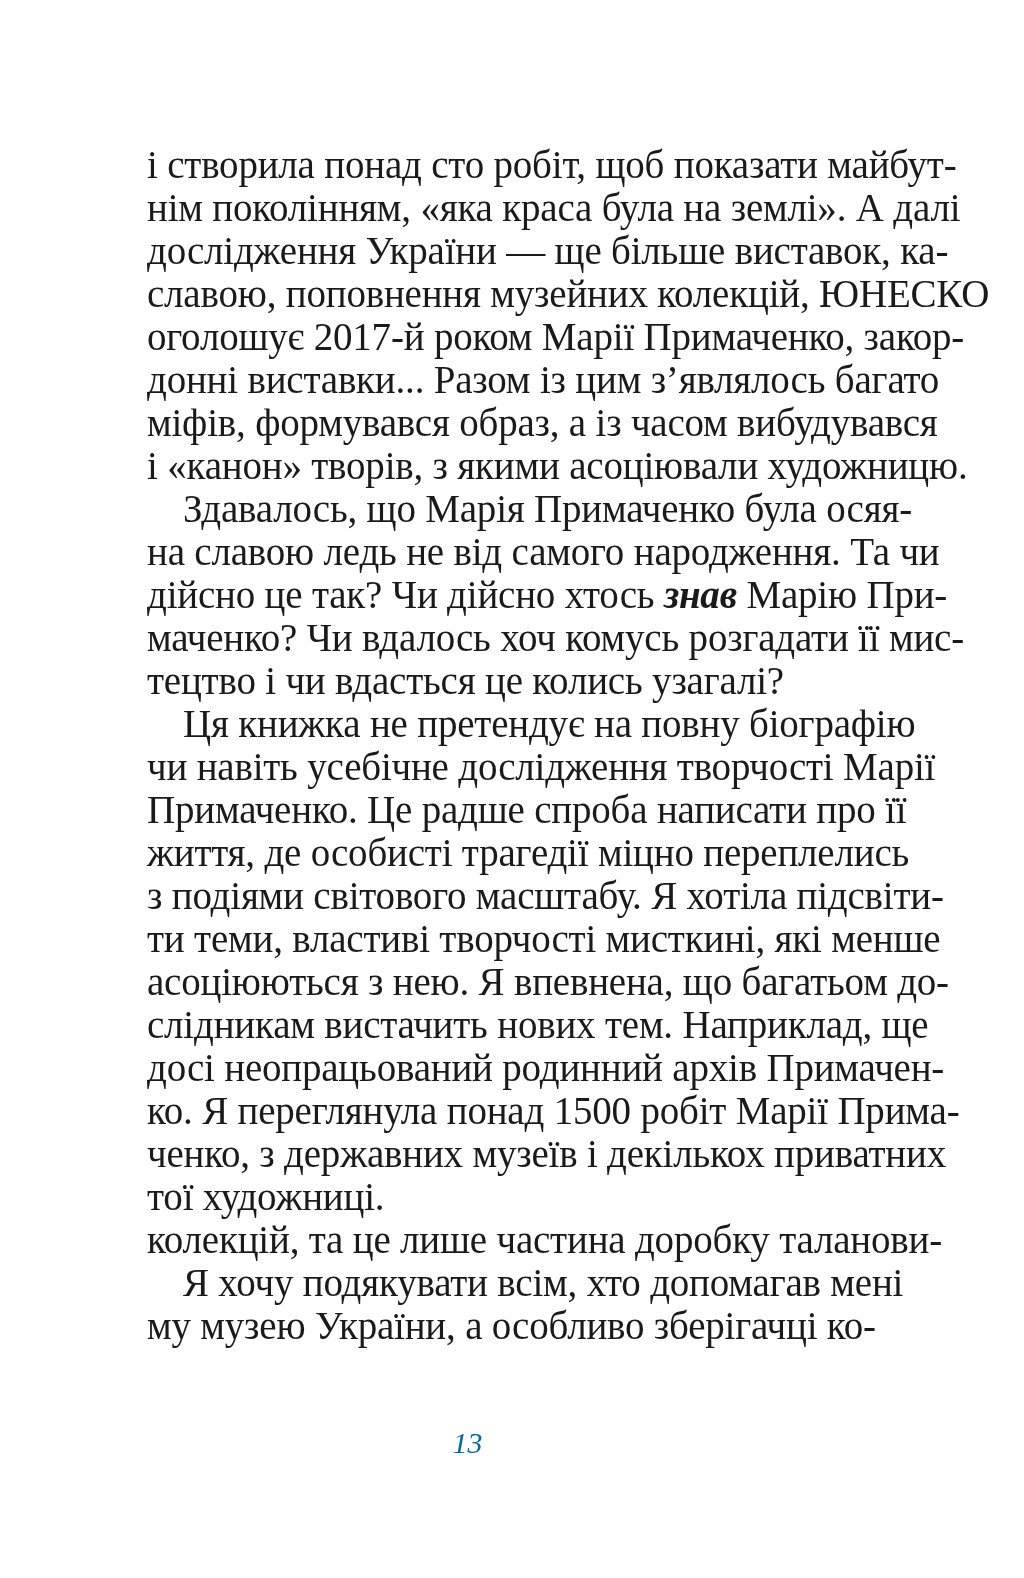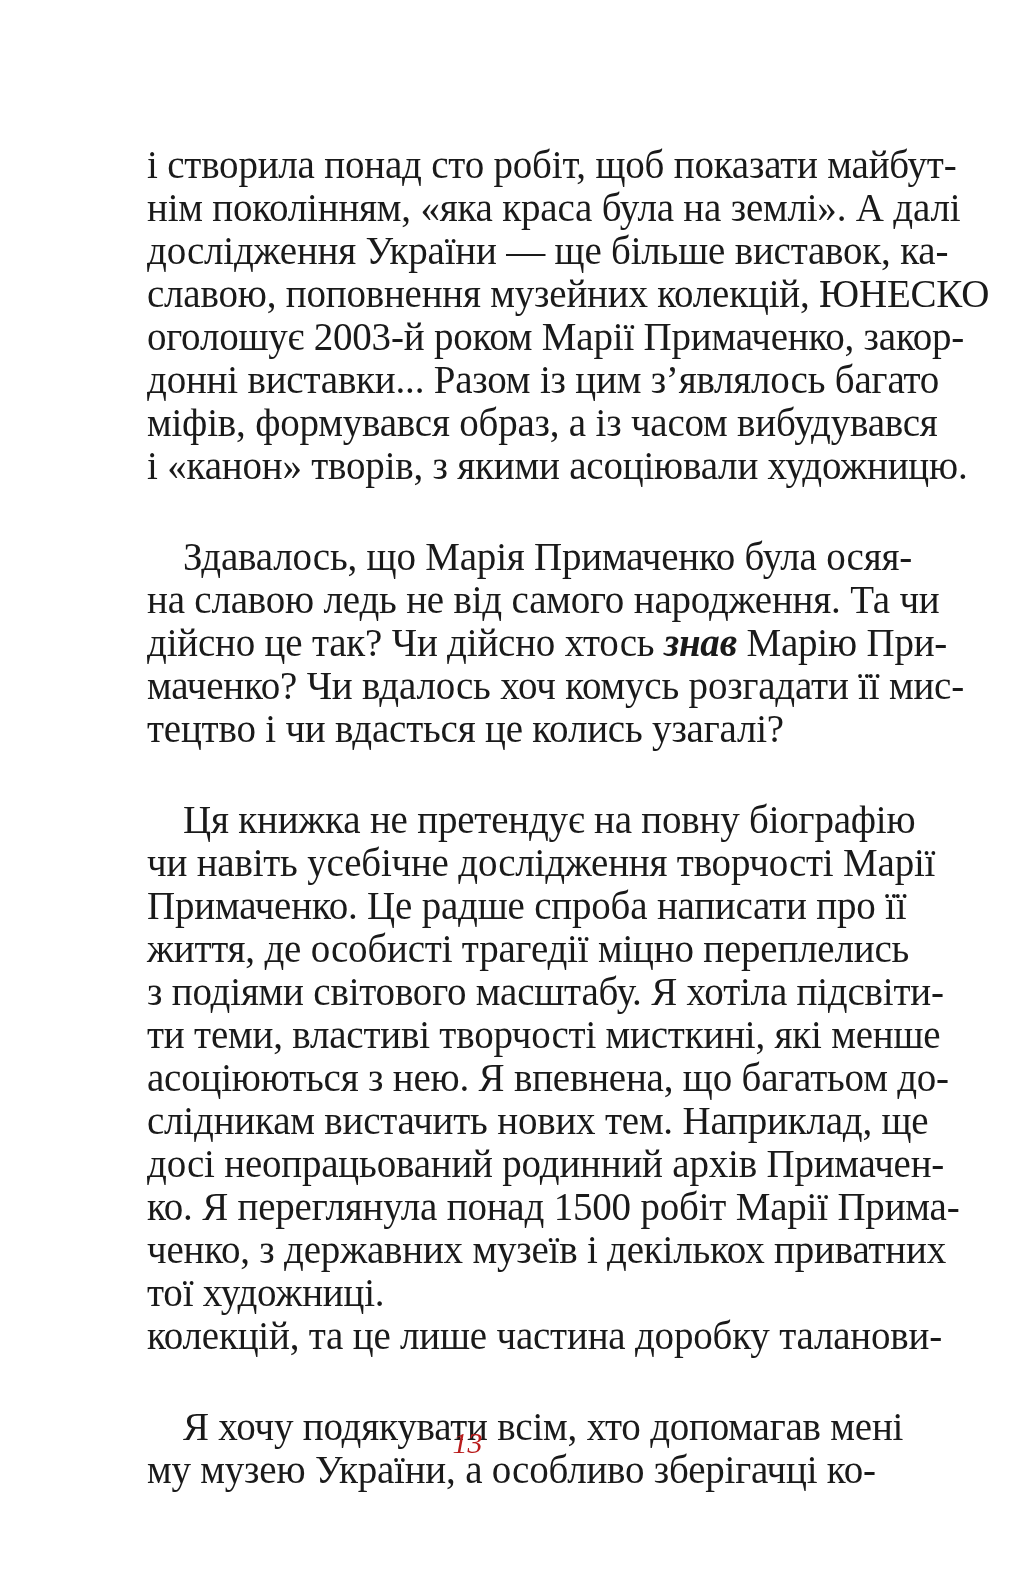--- a/index.html
+++ b/index.html
@@ -29,49 +29,48 @@
       white-space: nowrap;
       text-align: justify;
       text-align-last: justify;
       letter-spacing: -0.2px;
     }
     .line.last {
       text-align-last: left;
     }
     .line.indent {
       padding-left: 36px;
-      margin-top: 48px;
     }
     em.bold-italic {
       font-style: italic;
       font-weight: bold;
     }
     .page-number {
       position: absolute;
       left: 0;
       width: 935px;
       top: 1426px;
       text-align: center;
       font-style: italic;
       font-size: 30px;
-      color: #b91c1c;
+      color: #0369a1;
       font-family: "Liberation Serif", "DejaVu Serif", serif;
     }
   </style>
 </head>
 <body>
 
 <div class="page">
 
   <div>
     <span class="line">і створила понад сто робіт, щоб показати майбут-</span>
     <span class="line">нім поколінням, «яка краса була на землі». А далі</span>
     <span class="line">дослідження України — ще більше виставок, ка-</span>
     <span class="line">славою, поповнення музейних колекцій, ЮНЕСКО</span>
-    <span class="line">оголошує 2003-й роком Марії Примаченко, закор-</span>
+    <span class="line">оголошує 2017-й роком Марії Примаченко, закор-</span>
     <span class="line">донні виставки... Разом із цим з’являлось багато</span>
     <span class="line">міфів, формувався образ, а із часом вибудувався</span>
     <span class="line">і «канон» творів, з якими асоціювали художницю.</span>
   </div>
 
   <div>
     <span class="line indent">Здавалось, що Марія Примаченко була осяя-</span>
     <span class="line">на славою ледь не від самого народження. Та чи</span>
     <span class="line"><span>дійсно це так? Чи дійсно хтось </span><em class="bold-italic">знав</em><span> Марію При-</span></span>
     <span class="line">маченко? Чи вдалось хоч комусь розгадати її мис-</span>

